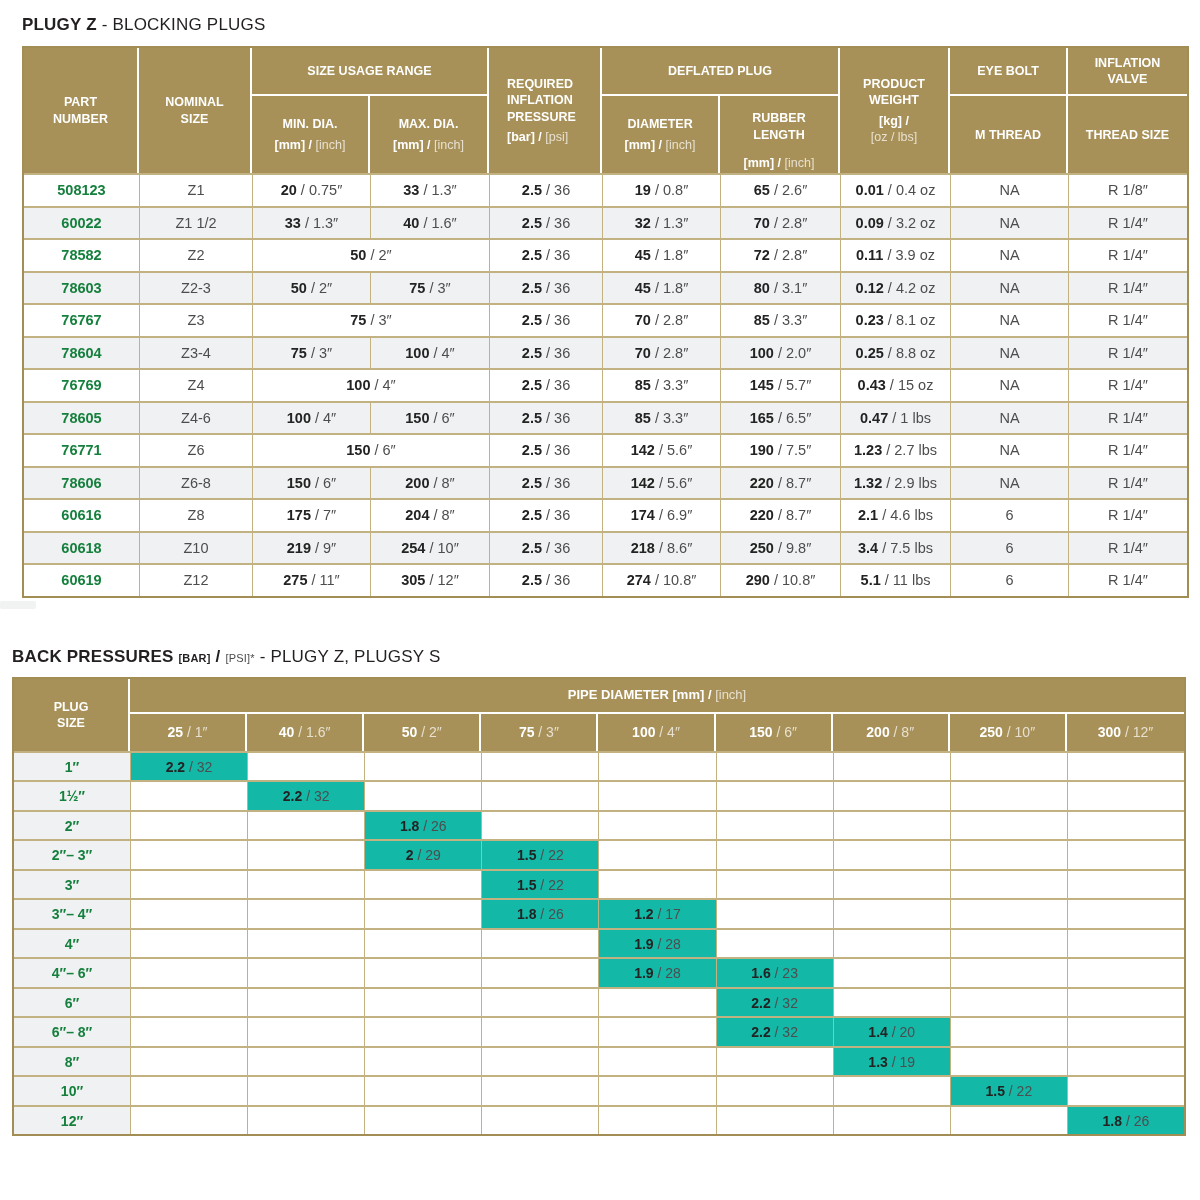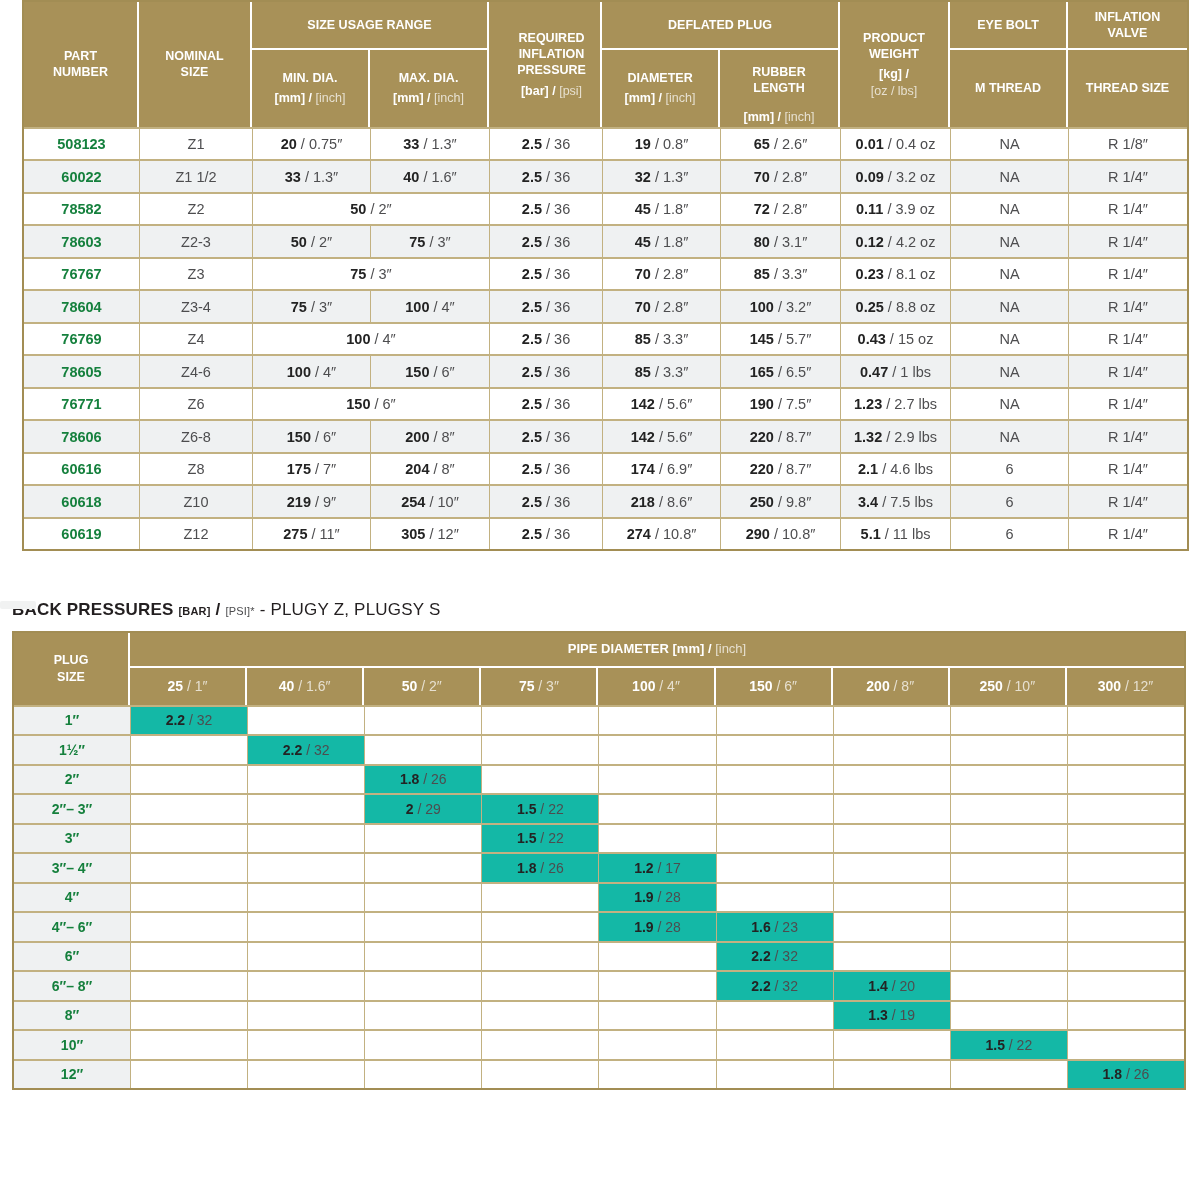--- a/index.html
+++ b/index.html
@@ -23,21 +23,21 @@
   th.last{border-right:none}
   th.split{border-bottom:2px solid #fff}
   .t1 thead tr:nth-child(1){height:48px}
   .t1 thead tr:nth-child(2){height:72px}
   .t2 thead tr:nth-child(1){height:35px}
   .t2 thead tr:nth-child(2){height:37px}
   .t2 thead tr:nth-child(2) th{font-size:14px}
   th .lbl{display:block}
   th .narrow{max-width:82px;margin:12px auto}
   th .narrow2{max-width:92px;margin:0 auto}
-  th.alignleft{text-align:center;padding-left:18px}
+  th.alignleft{text-align:left;padding-left:18px}
   .u{margin-top:4px}
   .ub{font-weight:700;color:#fff}
   .ul{font-weight:400;color:rgba(255,255,255,.72)}
   th .stack{display:block}
   .pipehead{font-size:13px}
 
   td{font-size:14.5px;text-align:center;vertical-align:middle;padding:0 4px;
      border-top:2px solid #C2B181;border-left:1px solid #C2B181}
   td:first-child{border-left:none}
   .t1 tbody td{height:32.5px}
@@ -50,20 +50,21 @@
   .t2 td.filled{background:#14b8a6}
 
   .footnote{font-size:15px;color:#333;padding:9px 0 0 12px}
   .artifact{position:absolute;left:0;top:601px;width:36px;height:8px;background:#F1F2F2;border-radius:2px}
 </style>
 </head>
 <body>
 
 <div class="page">
 
+  <h1 class="ttl" id="t1-title"><span class="bold">PLUGY Z</span><span> - BLOCKING PLUGS</span></h1>
 
   <table class="t1">
     <colgroup>
       <col style="width:115px">
         <col style="width:113px">
         <col style="width:118px">
         <col style="width:119px">
         <col style="width:113px">
       <col style="width:118px">
         <col style="width:120px">
@@ -175,21 +176,21 @@
           <td><span class="r">NA</span></td>
           <td><span class="r">R 1/4″</span></td>
         </tr>
         <tr>
           <td class="part"><span class="r">78604</span></td>
           <td><span class="r">Z3-4</span></td>
           <td><span class="b">75</span><span class="r"> / 3″</span></td>
           <td><span class="b">100</span><span class="r"> / 4″</span></td>
           <td><span class="b">2.5</span><span class="r"> / 36</span></td>
           <td><span class="b">70</span><span class="r"> / 2.8″</span></td>
-          <td><span class="b">100</span><span class="r"> / 3.2″</span></td>
+          <td><span class="b">100</span><span class="r"> / 2.0″</span></td>
           <td><span class="b">0.25</span><span class="r"> / 8.8 oz</span></td>
           <td><span class="r">NA</span></td>
           <td><span class="r">R 1/4″</span></td>
         </tr>
         <tr>
           <td class="part"><span class="r">76769</span></td>
           <td><span class="r">Z4</span></td>
           <td colspan="2"><span class="b">100</span><span class="r"> / 4″</span></td>
           <td><span class="b">2.5</span><span class="r"> / 36</span></td>
           <td><span class="b">85</span><span class="r"> / 3.3″</span></td>

